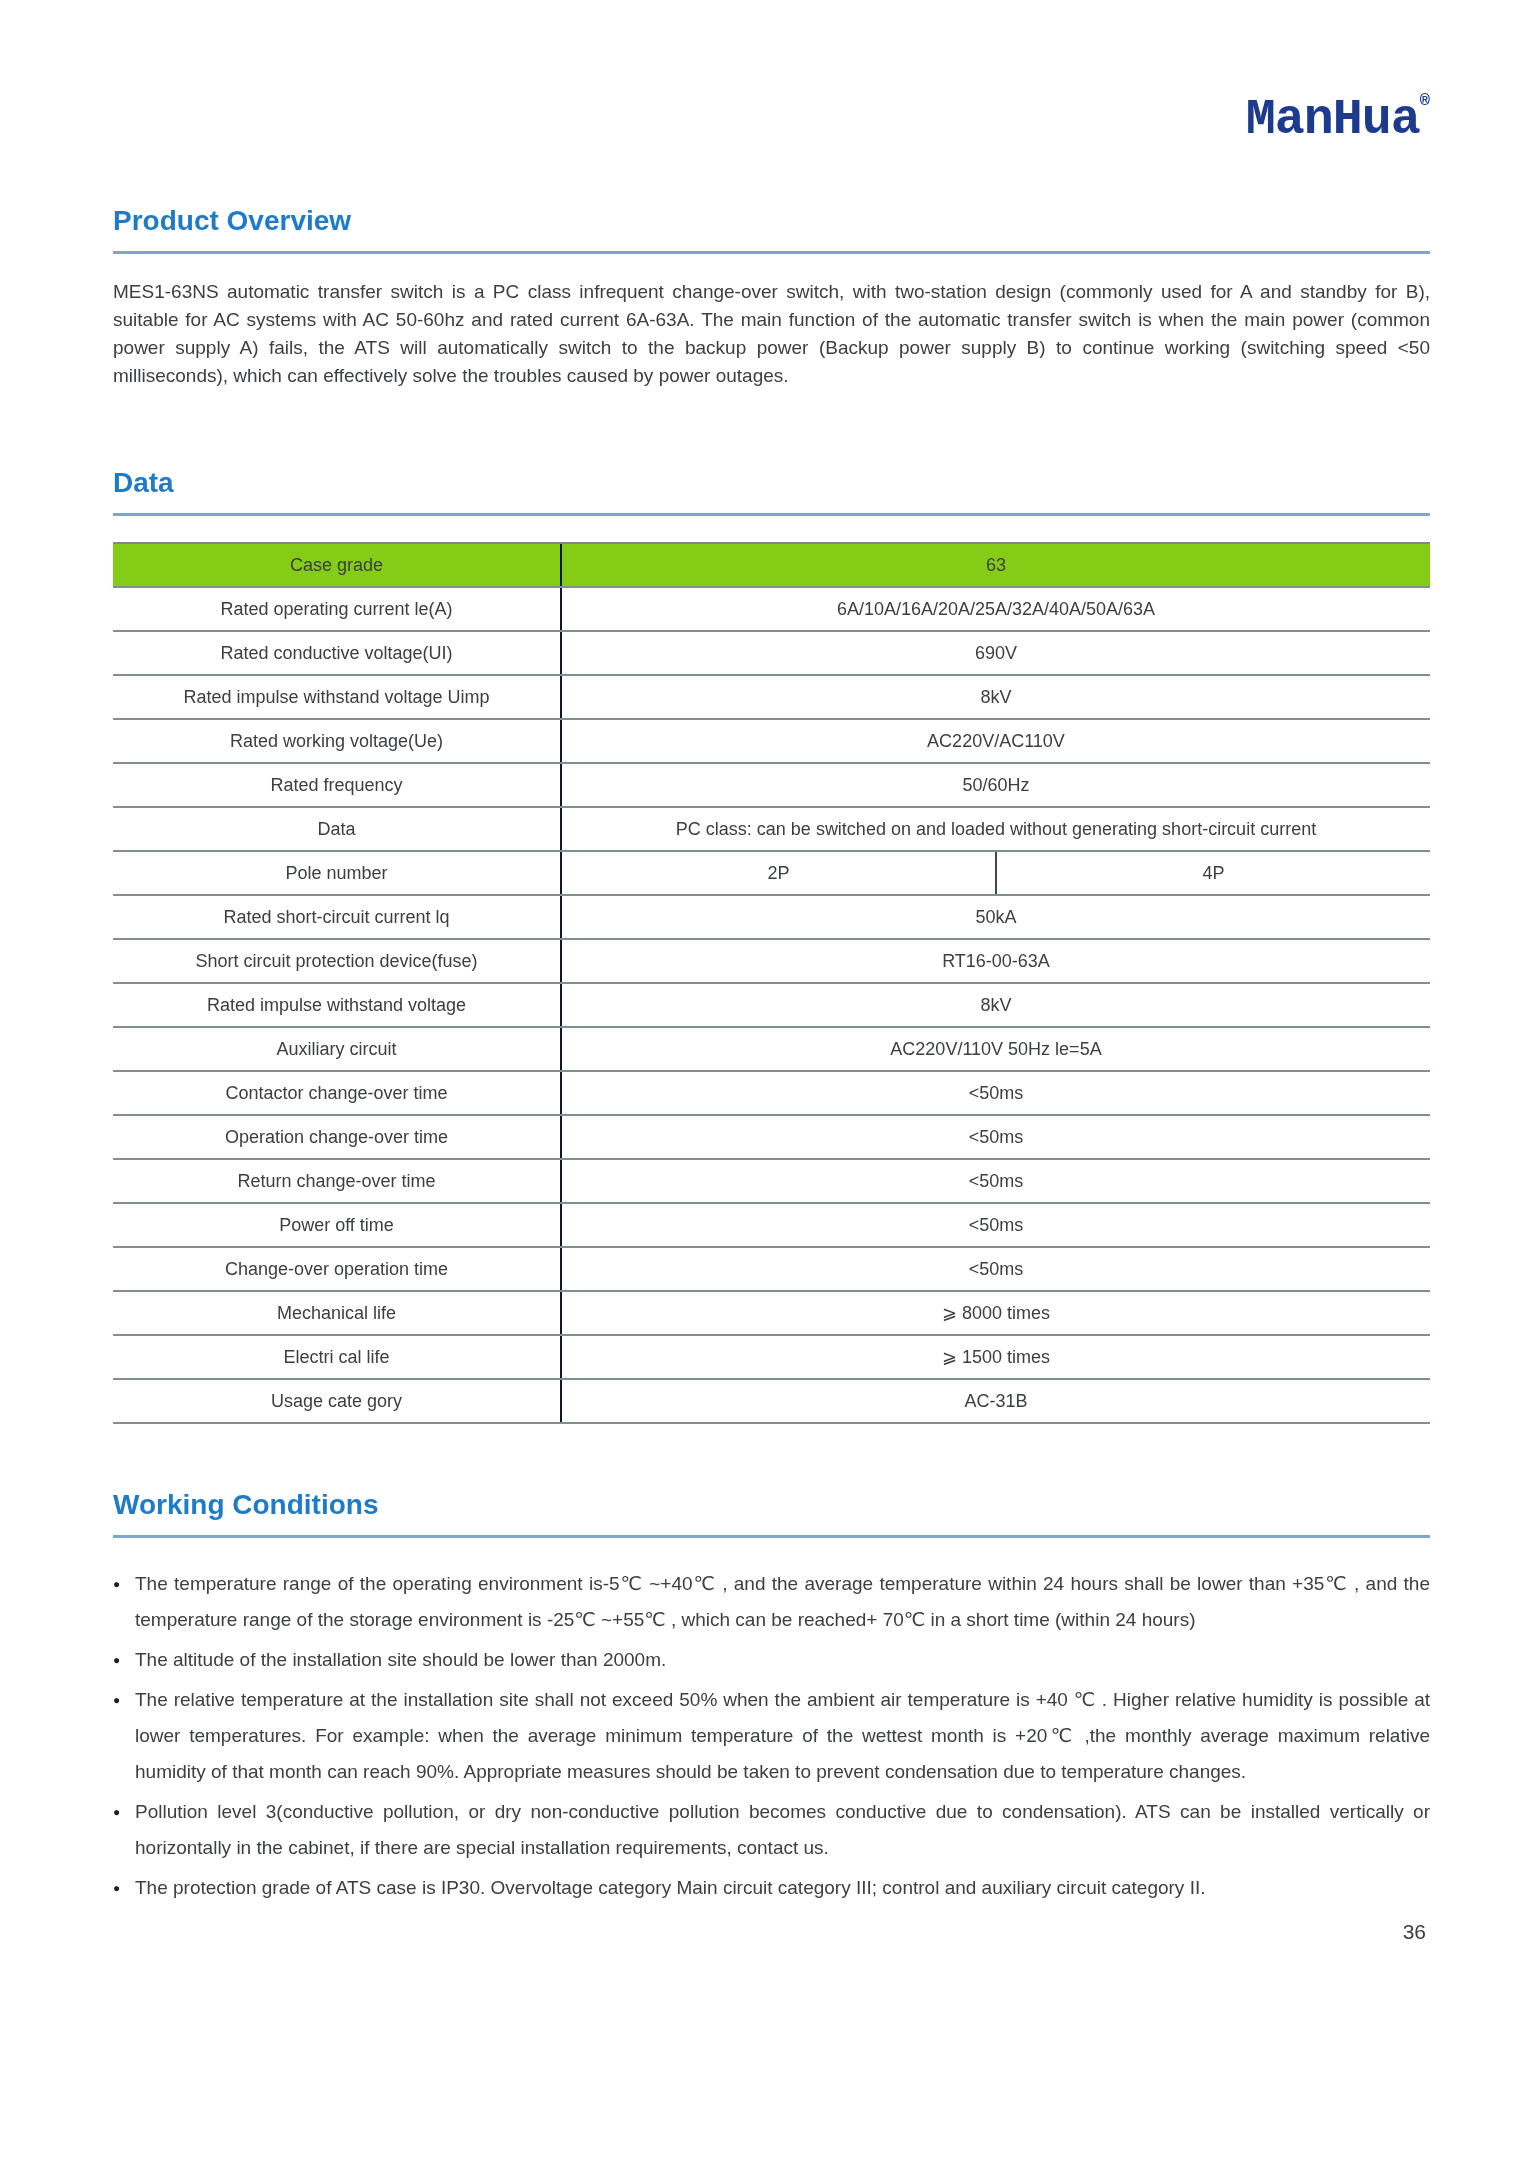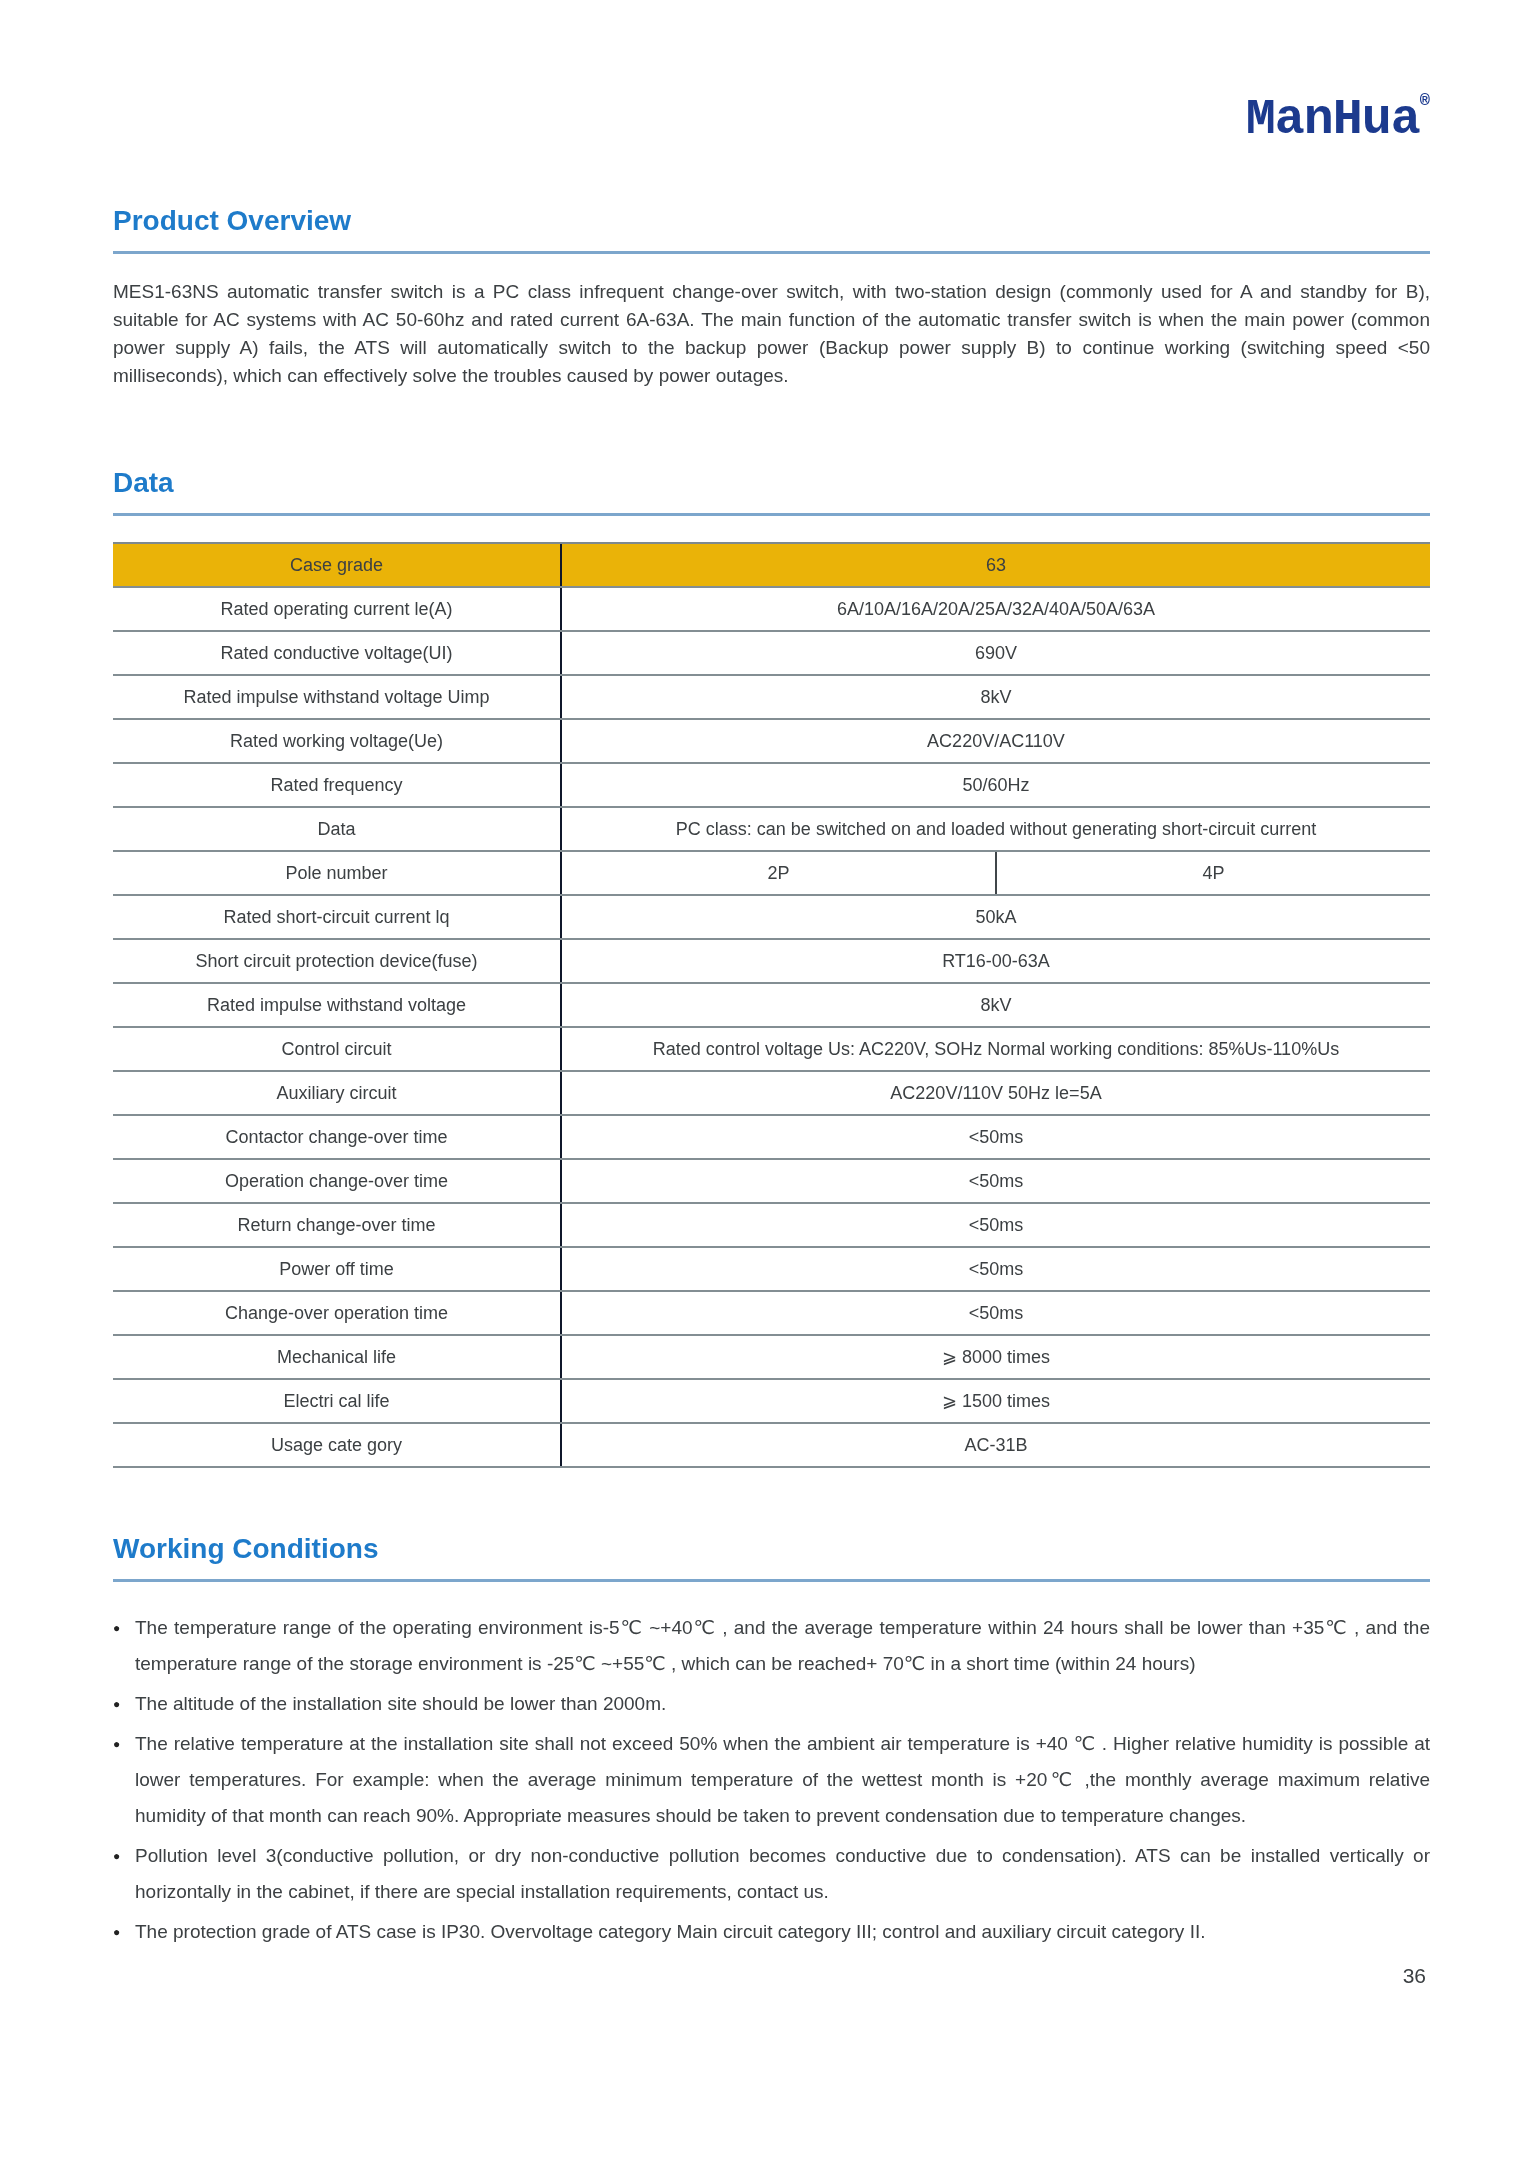--- a/index.html
+++ b/index.html
@@ -31,21 +31,21 @@
 
   
   .overview-text {
     margin-top:24px; font-size:19px; line-height:28px;
     text-align:justify; color:#3c4043;
   }
 
   
   .dtable { margin-top:26px; border-top:2px solid #7e898e; }
   .trow { display:flex; align-items:stretch; height:44px; border-bottom:2px solid #838e93; font-size:18px; }
-  .thead { background:#eab308; }
+  .thead { background:#84cc16; }
   .tlabel { width:447px; display:flex; align-items:center; justify-content:center; text-align:center; padding:0 8px; }
   .tvals { flex:1; display:flex; border-left:2px solid #0f172a; }
   .tcell { flex:1; display:flex; align-items:center; justify-content:center; text-align:center; padding:0 8px; }
   .tsplit { border-left:2px solid #40464a; }
 
   
   .wc-list { margin-top:28px; list-style:none; }
   .wc-list li {
     position:relative; padding-left:22px; font-size:19px; line-height:36px;
     text-align:justify; margin-bottom:4px; color:#3c4043;
@@ -133,26 +133,20 @@
       <div class="trow">
         <div class="tlabel">Short circuit protection device(fuse)</div>
         <div class="tvals">
           <div class="tcell">RT16-00-63A</div>
         </div>
       </div>
       <div class="trow">
         <div class="tlabel">Rated impulse withstand voltage</div>
         <div class="tvals">
           <div class="tcell">8kV</div>
-        </div>
-      </div>
-      <div class="trow">
-        <div class="tlabel">Control circuit</div>
-        <div class="tvals">
-          <div class="tcell">Rated control voltage Us: AC220V, SOHz Normal working conditions: 85%Us-110%Us</div>
         </div>
       </div>
       <div class="trow">
         <div class="tlabel">Auxiliary circuit</div>
         <div class="tvals">
           <div class="tcell">AC220V/110V 50Hz le=5A</div>
         </div>
       </div>
       <div class="trow">
         <div class="tlabel">Contactor change-over time</div>

